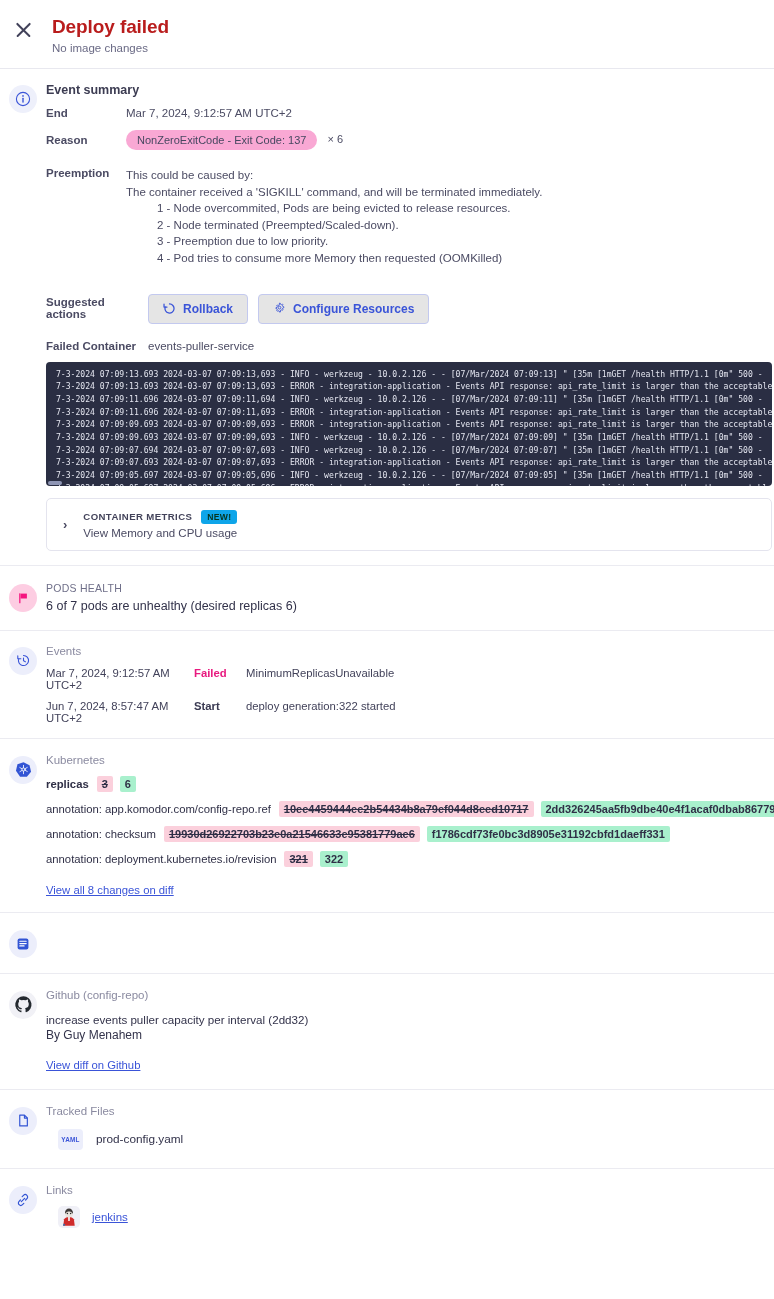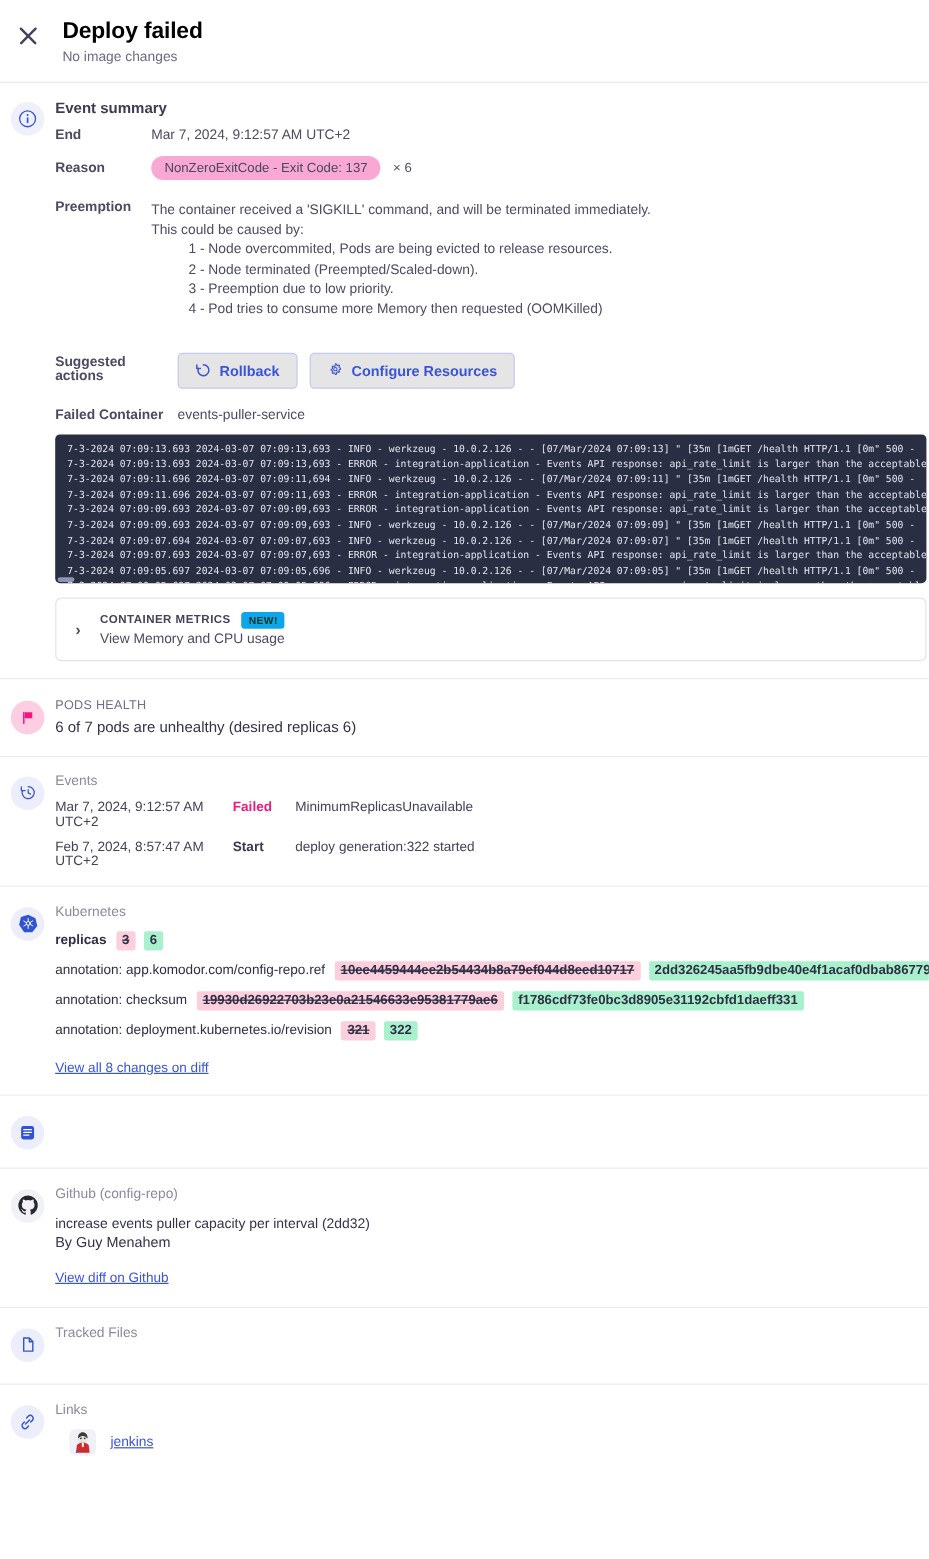--- a/index.html
+++ b/index.html
@@ -24,21 +24,21 @@
     position: relative; cursor: pointer; flex: 0 0 auto;
   }
   .close-btn:before, .close-btn:after {
     content: ""; position: absolute; left: 2px; top: 11px;
     width: 19px; height: 1.6px; background: #42425a; border-radius: 1px;
   }
   .close-btn:before { transform: rotate(45deg); }
   .close-btn:after  { transform: rotate(-45deg); }
   .header-titles { padding-top: 0; }
   .title {
-    font-size: 19px; font-weight: bold; color: #000000;
+    font-size: 19px; font-weight: bold; color: #b91c1c;
     letter-spacing: -0.1px; line-height: 22px;
   }
   .subtitle { font-size: 11.5px; color: #6a6a85; margin-top: 4px; }
 
   
   .section {
     display: flex;
     border-bottom: 1px solid #ebebf1;
     padding: 14px 0 14px 0;
   }
@@ -234,22 +234,22 @@
         <div class="k">Reason</div>
         <div class="v">
           <span class="pill-grey">NonZeroExitCode - Exit Code: 137</span>
           <span class="mult">× 6</span>
         </div>
       </div>
 
       <div class="kv" style="margin-top:17px;margin-bottom:25px;">
         <div class="k">Preemption</div>
         <div class="v">
+          <div class="explain-line">This could be caused by:</div>
           <div class="explain-line">The container received a 'SIGKILL' command, and will be terminated immediately.</div>
-          <div class="explain-line">This could be caused by:</div>
           <div class="explain-line explain-num">1 - Node overcommited, Pods are being evicted to release resources.</div>
           <div class="explain-line explain-num">2 - Node terminated (Preempted/Scaled-down).</div>
           <div class="explain-line explain-num">3 - Preemption due to low priority.</div>
           <div class="explain-line explain-num">4 - Pod tries to consume more Memory then requested (OOMKilled)</div>
         </div>
       </div>
 
       <div class="kv" style="align-items:center;margin-bottom:16px;">
         <div class="k" style="width:102px;flex:0 0 102px;">Suggested actions</div>
         <div class="actions">
@@ -332,21 +332,21 @@
       </div>
     </div>
     <div class="body">
       <div class="sec-label">Events</div>
       <div class="ev-row">
         <div class="ev-time">Mar 7, 2024, 9:12:57 AM UTC+2</div>
         <div class="ev-status failed">Failed</div>
         <div class="ev-msg">MinimumReplicasUnavailable</div>
       </div>
       <div class="ev-row" style="margin-bottom:0;">
-        <div class="ev-time">Feb 7, 2024, 8:57:47 AM UTC+2</div>
+        <div class="ev-time">Jun 7, 2024, 8:57:47 AM UTC+2</div>
         <div class="ev-status start">Start</div>
         <div class="ev-msg">deploy generation:322 started</div>
       </div>
     </div>
   </div>
 
   <div class="section" style="padding-top:15px;padding-bottom:14px;">
     <div class="rail">
       <div class="badge b-k8s">
         <svg width="17" height="17" viewBox="0 0 18 18">
@@ -418,20 +418,24 @@
     <div class="rail">
       <div class="badge b-files">
         <svg width="15" height="15" viewBox="0 0 16 16">
           <path d="M4 2.2h5l3.1 3.1v8.5H4z" fill="none" stroke="#3254d4" stroke-width="1.25" stroke-linejoin="round"></path>
           <path d="M9 2.2v3.2h3.1" fill="none" stroke="#3254d4" stroke-width="1.25" stroke-linejoin="round"></path>
         </svg>
       </div>
     </div>
     <div class="body">
       <div class="sec-label" style="margin-bottom:0;">Tracked Files</div>
+      <div class="file-row">
+        <span class="file-icon">YAML</span>
+        <span class="file-name">prod-config.yaml</span>
+      </div>
     </div>
   </div>
 
   <div class="section noborder" style="padding-top:15px;padding-bottom:10px;">
     <div class="rail">
       <div class="badge b-links">
         <svg width="16" height="16" viewBox="0 0 16 16">
           <path d="M6.3 9.7L9.7 6.3" stroke="#3254d4" stroke-width="1.2" stroke-linecap="round" fill="none"></path>
           <path d="M7.2 4.6l1.3-1.3a2.4 2.4 0 0 1 3.4 3.4l-1.3 1.3" stroke="#3254d4" stroke-width="1.2" stroke-linecap="round" fill="none"></path>
           <path d="M8.8 11.4l-1.3 1.3a2.4 2.4 0 0 1-3.4-3.4l1.3-1.3" stroke="#3254d4" stroke-width="1.2" stroke-linecap="round" fill="none"></path>

